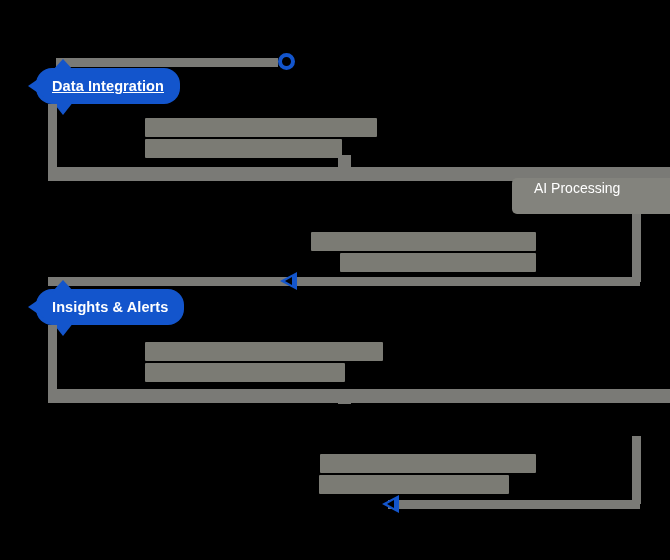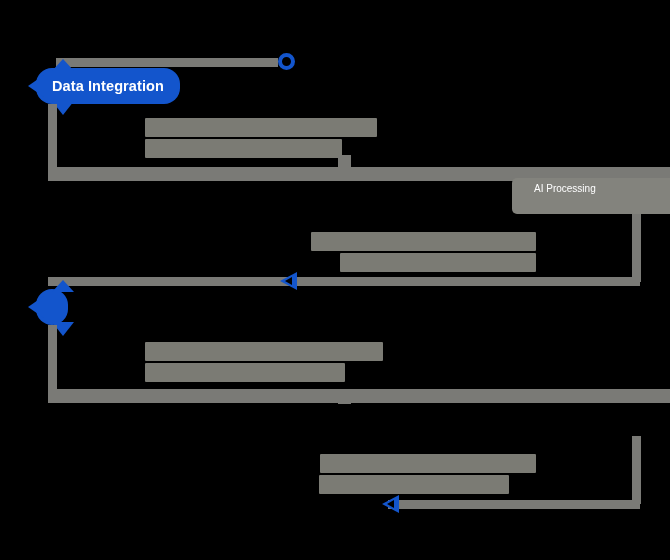--- a/index.html
+++ b/index.html
@@ -41,21 +41,21 @@
   .badge .tab.bot{
     width:22px;height:14px;left:16px;bottom:-11px;
     clip-path:polygon(0 0,100% 0,50% 100%);
   }
 
   
   .glabel{
     position:absolute;
     background:#83837d;
     color:#ffffff;
-    font-size:10px;
+    font-size:14px;
     font-weight:500;
     height:36px;
     display:flex;align-items:center;
     padding:0 18px 16px 22px;
     border-top-left-radius:5px;
     border-bottom-left-radius:5px;
     white-space:nowrap;
   }
 
   
@@ -81,21 +81,21 @@
 </style>
 </head>
 <body>
 
 <div class="stage-root">
 
   <div class="line" style="left:56px;top:58px;width:222px;height:9px;"></div>
 
   <div class="ring" style="left:278px;top:53px;"></div>
 
-  <div class="badge" style="left:36px;top:68px;">
+  <div class="badge" style="left:36px;top:68px;text-decoration:underline;">
     <span class="tab left"></span>
     <span class="tab top"></span>
     <span class="tab bot"></span>
     <span>Data Integration</span>
   </div>
 
   <div class="line" style="left:48px;top:104px;width:9px;height:68px;"></div>
 
   <div class="redact" style="left:145px;top:118px;width:235px;height:42px;">
     <div class="rl" style="left:0;top:0;width:232px;"></div>
@@ -120,20 +120,21 @@
   <div class="line" style="left:48px;top:277px;width:592px;height:9px;"></div>
 
   <div class="tri" style="left:280px;top:272px;">
     <span class="hole"></span>
   </div>
 
   <div class="badge" style="left:36px;top:289px;">
     <span class="tab left"></span>
     <span class="tab top"></span>
     <span class="tab bot"></span>
+    <span>Insights &amp; Alerts</span>
   </div>
 
   <div class="line" style="left:48px;top:325px;width:9px;height:68px;"></div>
 
   <div class="redact" style="left:145px;top:342px;width:240px;height:42px;">
     <div class="rl" style="left:0;top:0;width:238px;"></div>
     <div class="rl" style="left:0;top:21px;width:200px;"></div>
   </div>
 
   <div class="line" style="left:48px;top:389px;width:622px;height:14px;"></div>

